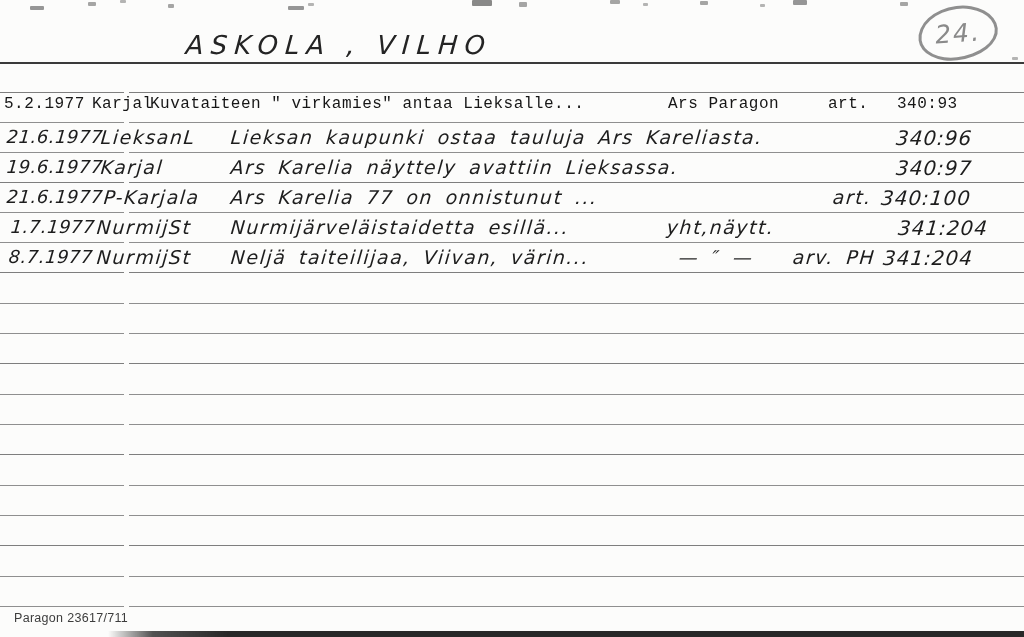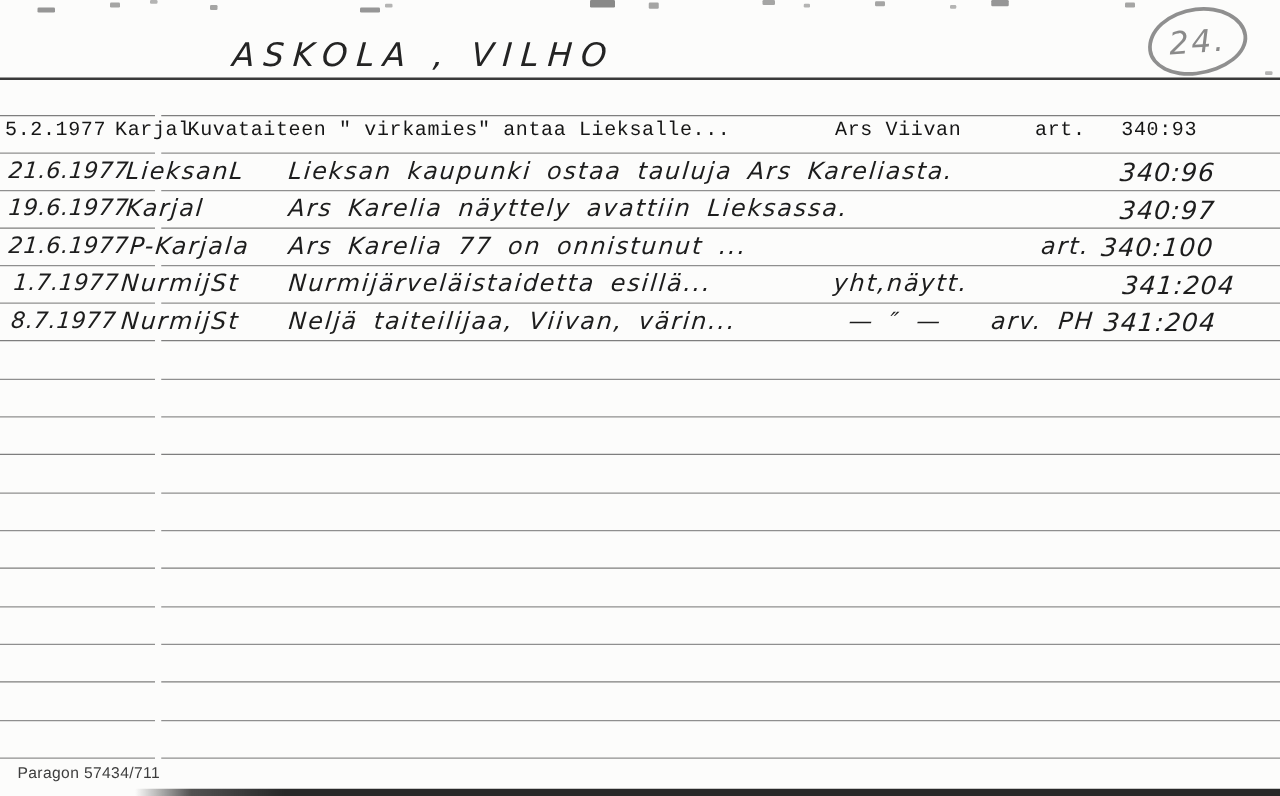--- a/index.html
+++ b/index.html
@@ -95,21 +95,21 @@
   </div>
 
   <div class="card-title">ASKOLA , VILHO</div>
 
   <div class="header-rule"></div>
 
   <div class="row tw" style="top:95px">
     <span style="left:4px">5.2.1977</span>
     <span style="left:92px">Karjal</span>
     <span style="left:150px">Kuvataiteen " virkamies" antaa Lieksalle...</span>
-    <span style="left:668px">Ars Viivan</span>
+    <span style="left:668px">Ars Paragon</span>
     <span style="left:828px">art.</span>
     <span style="left:897px">340:93</span>
   </div>
 
   <div class="row" style="top:126px">
     <span class="hw hw-date" style="left:6px">21.6.1977</span>
     <span class="hw" style="left:100px">LieksanL</span>
     <span class="hw" style="left:230px">Lieksan kaupunki ostaa tauluja Ars Kareliasta.</span>
     <span class="hw hw-ref" style="left:895px">340:96</span>
   </div>
@@ -139,21 +139,21 @@
 
   <div class="row" style="top:246px">
     <span class="hw hw-date" style="left:8px">8.7.1977</span>
     <span class="hw" style="left:96px">NurmijSt</span>
     <span class="hw" style="left:230px">Neljä taiteilijaa, Viivan, värin...</span>
     <span class="hw" style="left:678px">— ″ —</span>
     <span class="hw" style="left:792px">arv. PH</span>
     <span class="hw hw-ref" style="left:882px">341:204</span>
   </div>
 
-  <div class="print-code">Paragon 57434/711</div>
+  <div class="print-code">Paragon 23617/711</div>
 
   <div class="scan-bar"></div>
 
 <div class="rule-seg" style="left: 0px; top: 92px; width: 124px; background: rgb(126, 126, 126);"></div>
     <div class="rule-seg" style="left: 129px; top: 92px; width: 895px; background: rgb(126, 126, 126);"></div>
     <div class="rule-seg" style="left: 0px; top: 122px; width: 124px; background: rgb(143, 143, 143);"></div>
     <div class="rule-seg" style="left: 129px; top: 122px; width: 895px; background: rgb(143, 143, 143);"></div>
     <div class="rule-seg" style="left: 0px; top: 152px; width: 124px; background: rgb(143, 143, 143);"></div>
     <div class="rule-seg" style="left: 129px; top: 152px; width: 895px; background: rgb(143, 143, 143);"></div>
     <div class="rule-seg" style="left: 0px; top: 182px; width: 124px; background: rgb(126, 126, 126);"></div>

